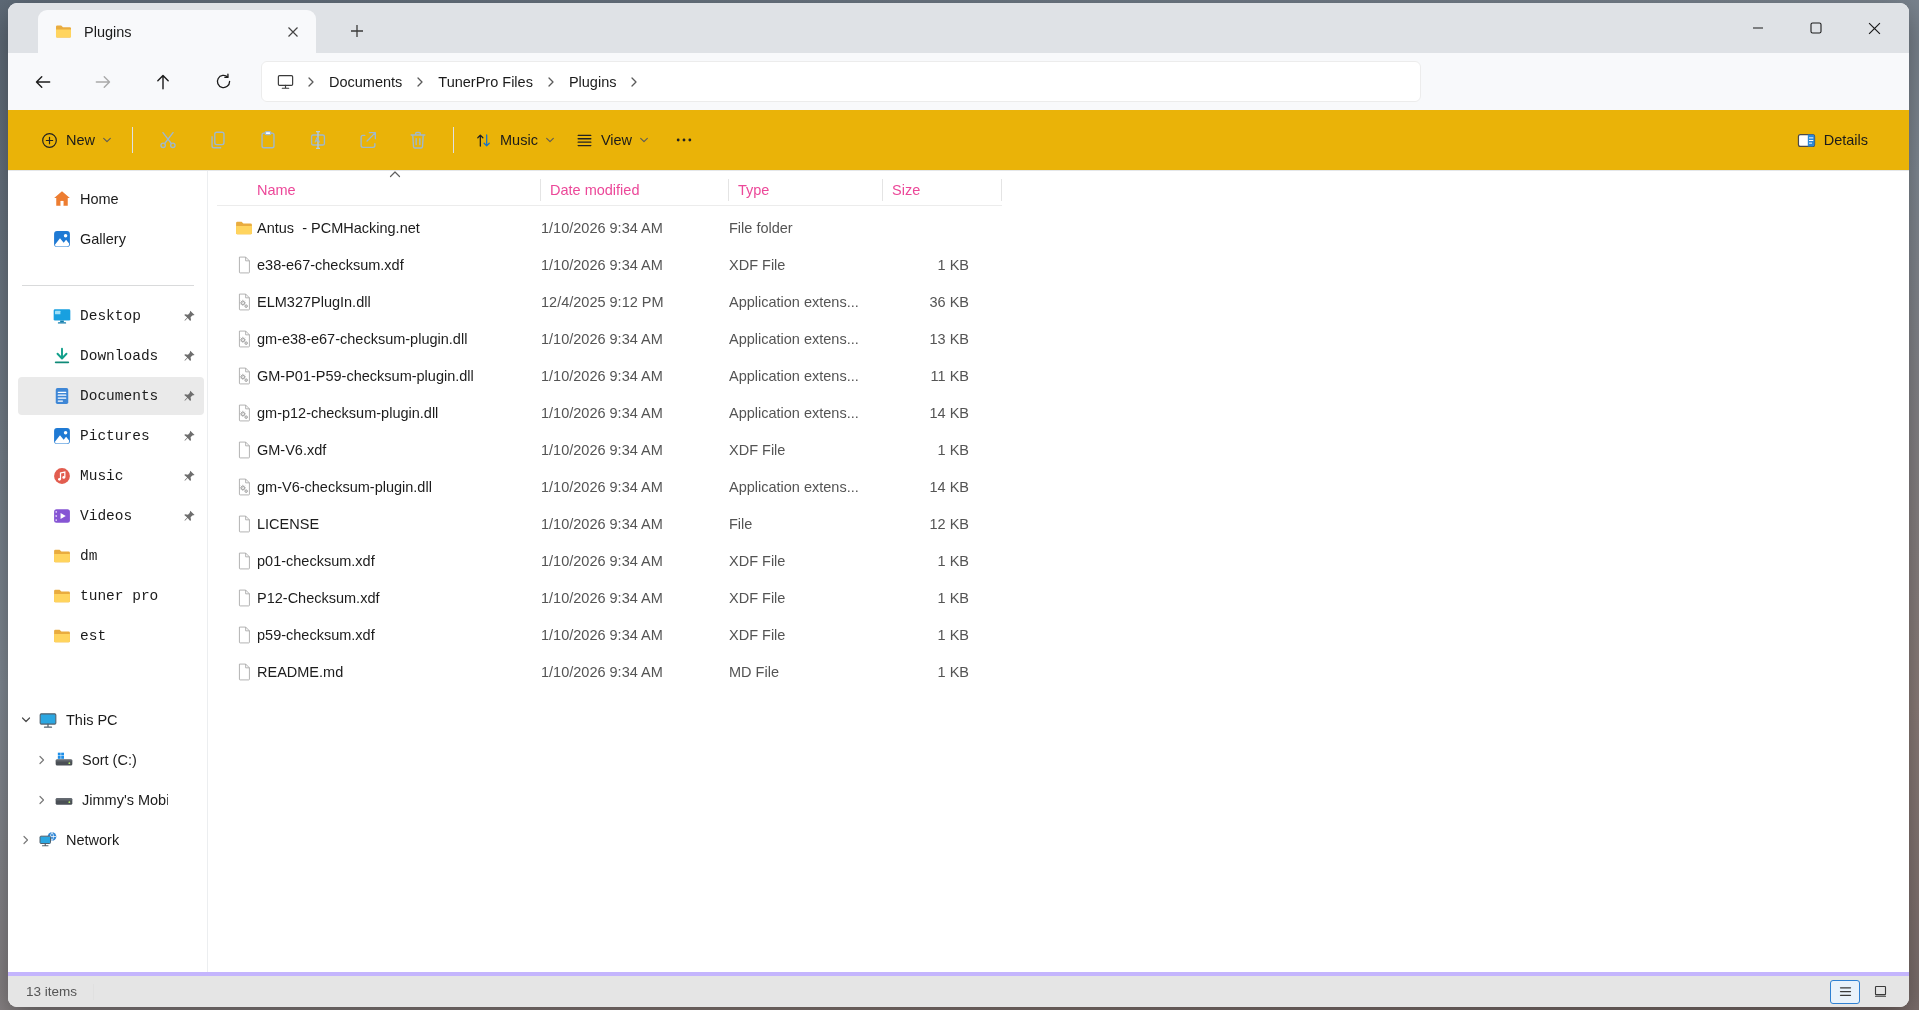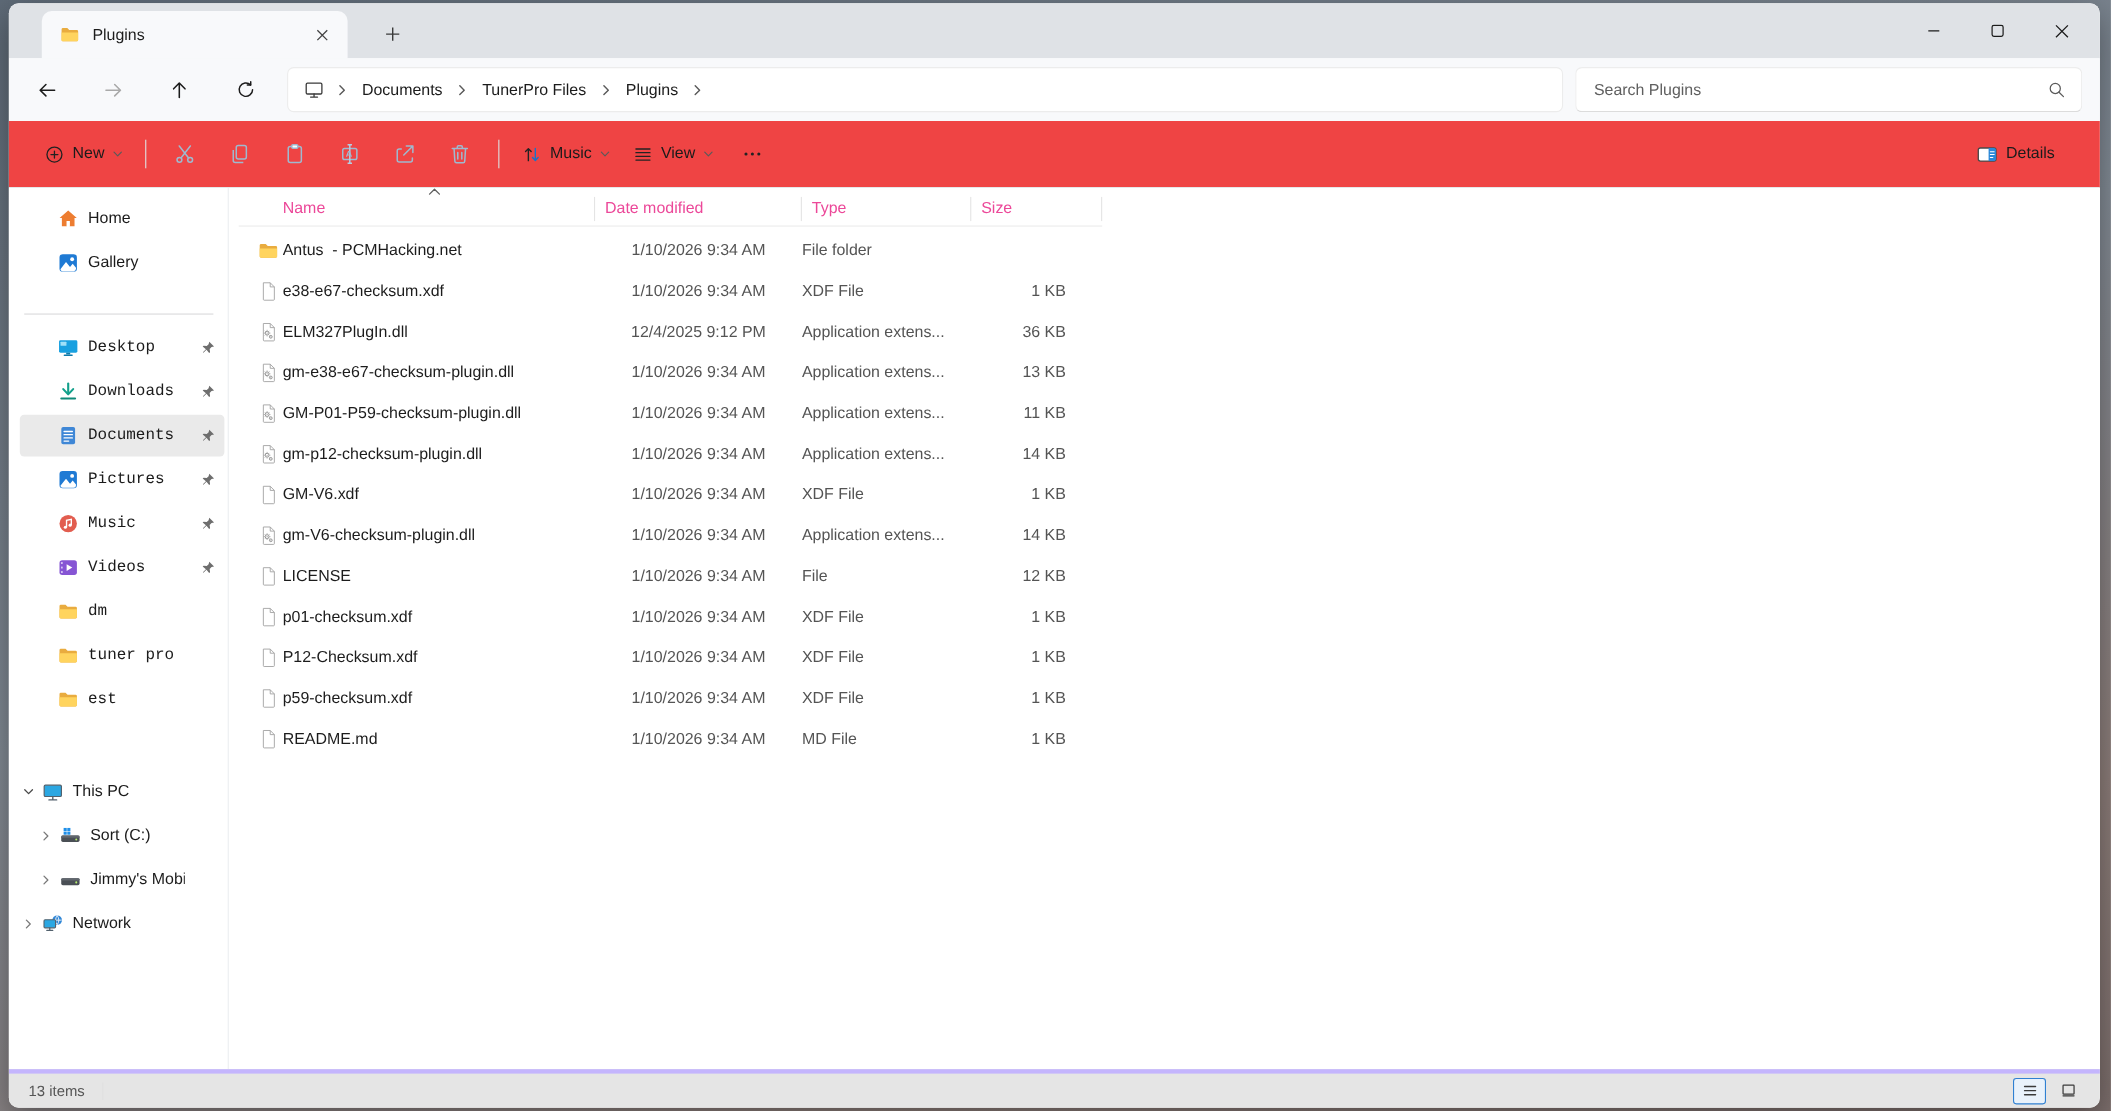--- a/index.html
+++ b/index.html
@@ -46,21 +46,21 @@
     display:flex;align-items:center;
   }
   .searchbox input{
     border:none;outline:none;background:transparent;flex:1 1 auto;
     font-family:inherit;font-size:14.5px;color:#333;padding:0 8px 0 16px;
   }
   .searchbox input::placeholder{color:#5f5f5f;opacity:1;}
   .search-glyph{margin-right:14px;display:flex;}
   
   .toolbar{
-    position:absolute;left:0;top:107px;width:100%;height:61px;background:#ef4444;
+    position:absolute;left:0;top:107px;width:100%;height:61px;background:#eab308;
     border-bottom:1px solid #e5e7e9;box-sizing:border-box;
     display:flex;align-items:center;
   }
   .tbtn{display:flex;align-items:center;border-radius:5px;padding:7px 10px;}
   .tbtn .lbl{font-size:14.5px;color:#1b1b1b;margin:0 7px;}
   .tb-new{margin-left:22px;}
   .tb-divider{width:1px;height:26px;background:#dfe1e3;margin:0 10px;}
   .tb-ico{width:42px;height:38px;display:flex;align-items:center;justify-content:center;margin:0 4px;}
   .tb-right{margin-left:auto;margin-right:24px;display:flex;align-items:center;}
   
@@ -90,21 +90,21 @@
   .hcell{font-size:14.5px;color:#ec4899;box-sizing:border-box;border-right:1px solid #e4e4e4;height:22px;line-height:22px;}
   .hc-name{width:324px;padding-left:40px;}
   .hc-date{width:188px;padding-left:9px;}
   .hc-type{width:154px;padding-left:9px;}
   .hc-size{width:119px;padding-left:9px;}
   .sort-caret{position:absolute;left:172px;top:-5px;}
   .flist{position:absolute;left:8px;top:38px;right:0;}
   .frow{display:flex;align-items:center;height:37px;font-size:14.5px;}
   .fic{width:20px;height:20px;margin-left:17px;margin-right:3px;flex:0 0 auto;}
   .c-name{width:284px;color:#1c1c1c;white-space:pre;overflow:hidden;}
-  .c-date{width:188px;color:#545454;text-align:center;}
+  .c-date{width:188px;color:#545454;}
   .c-type{width:154px;color:#545454;}
   .c-size{width:119px;color:#545454;text-align:right;padding-right:33px;box-sizing:border-box;}
   
   .statusbar{
     position:absolute;left:0;bottom:0;width:100%;height:35px;background:#e5e5e5;
     border-top:4px solid #c4b5fd;box-sizing:border-box;display:flex;align-items:center;
   }
   .status-count{margin-left:18px;font-size:13.5px;color:#555;}
   .status-sep{width:1px;height:16px;background:#e0e0e0;margin-left:16px;}
   .viewtoggles{margin-left:auto;margin-right:14px;display:flex;align-items:center;}
@@ -204,29 +204,20 @@
           </svg>
       </span>
       <span class="crumb">Plugins</span>
       <span class="bc-chev">
         <svg width="12" height="12" viewBox="0 0 12 12" fill="none">
             <path d="M4 2l4 4-4 4" stroke="#5a5a5a" stroke-width="1.3" stroke-linecap="round" stroke-linejoin="round"></path>
           </svg>
       </span>
     </div>
 
-    <div class="searchbox">
-      <input type="text" placeholder="Search Plugins" style="">
-      <span class="search-glyph">
-        <svg width="17" height="17" viewBox="0 0 24 24" fill="none">
-            <circle cx="10.5" cy="10.5" r="6.5" stroke="#5a5a5a" stroke-width="1.6"></circle>
-            <path d="M15.3 15.3 21 21" stroke="#5a5a5a" stroke-width="1.6" stroke-linecap="round"></path>
-          </svg>
-      </span>
-    </div>
   </div>
 
   <div class="toolbar">
     <div class="tbtn tb-new">
       <span>
         <svg width="19" height="19" viewBox="0 0 24 24" fill="none">
             <circle cx="12" cy="12" r="8.6" stroke="#222" stroke-width="1.5"></circle>
             <path d="M12 8v8M8 12h8" stroke="#222" stroke-width="1.5" stroke-linecap="round"></path>
           </svg>
       </span>

